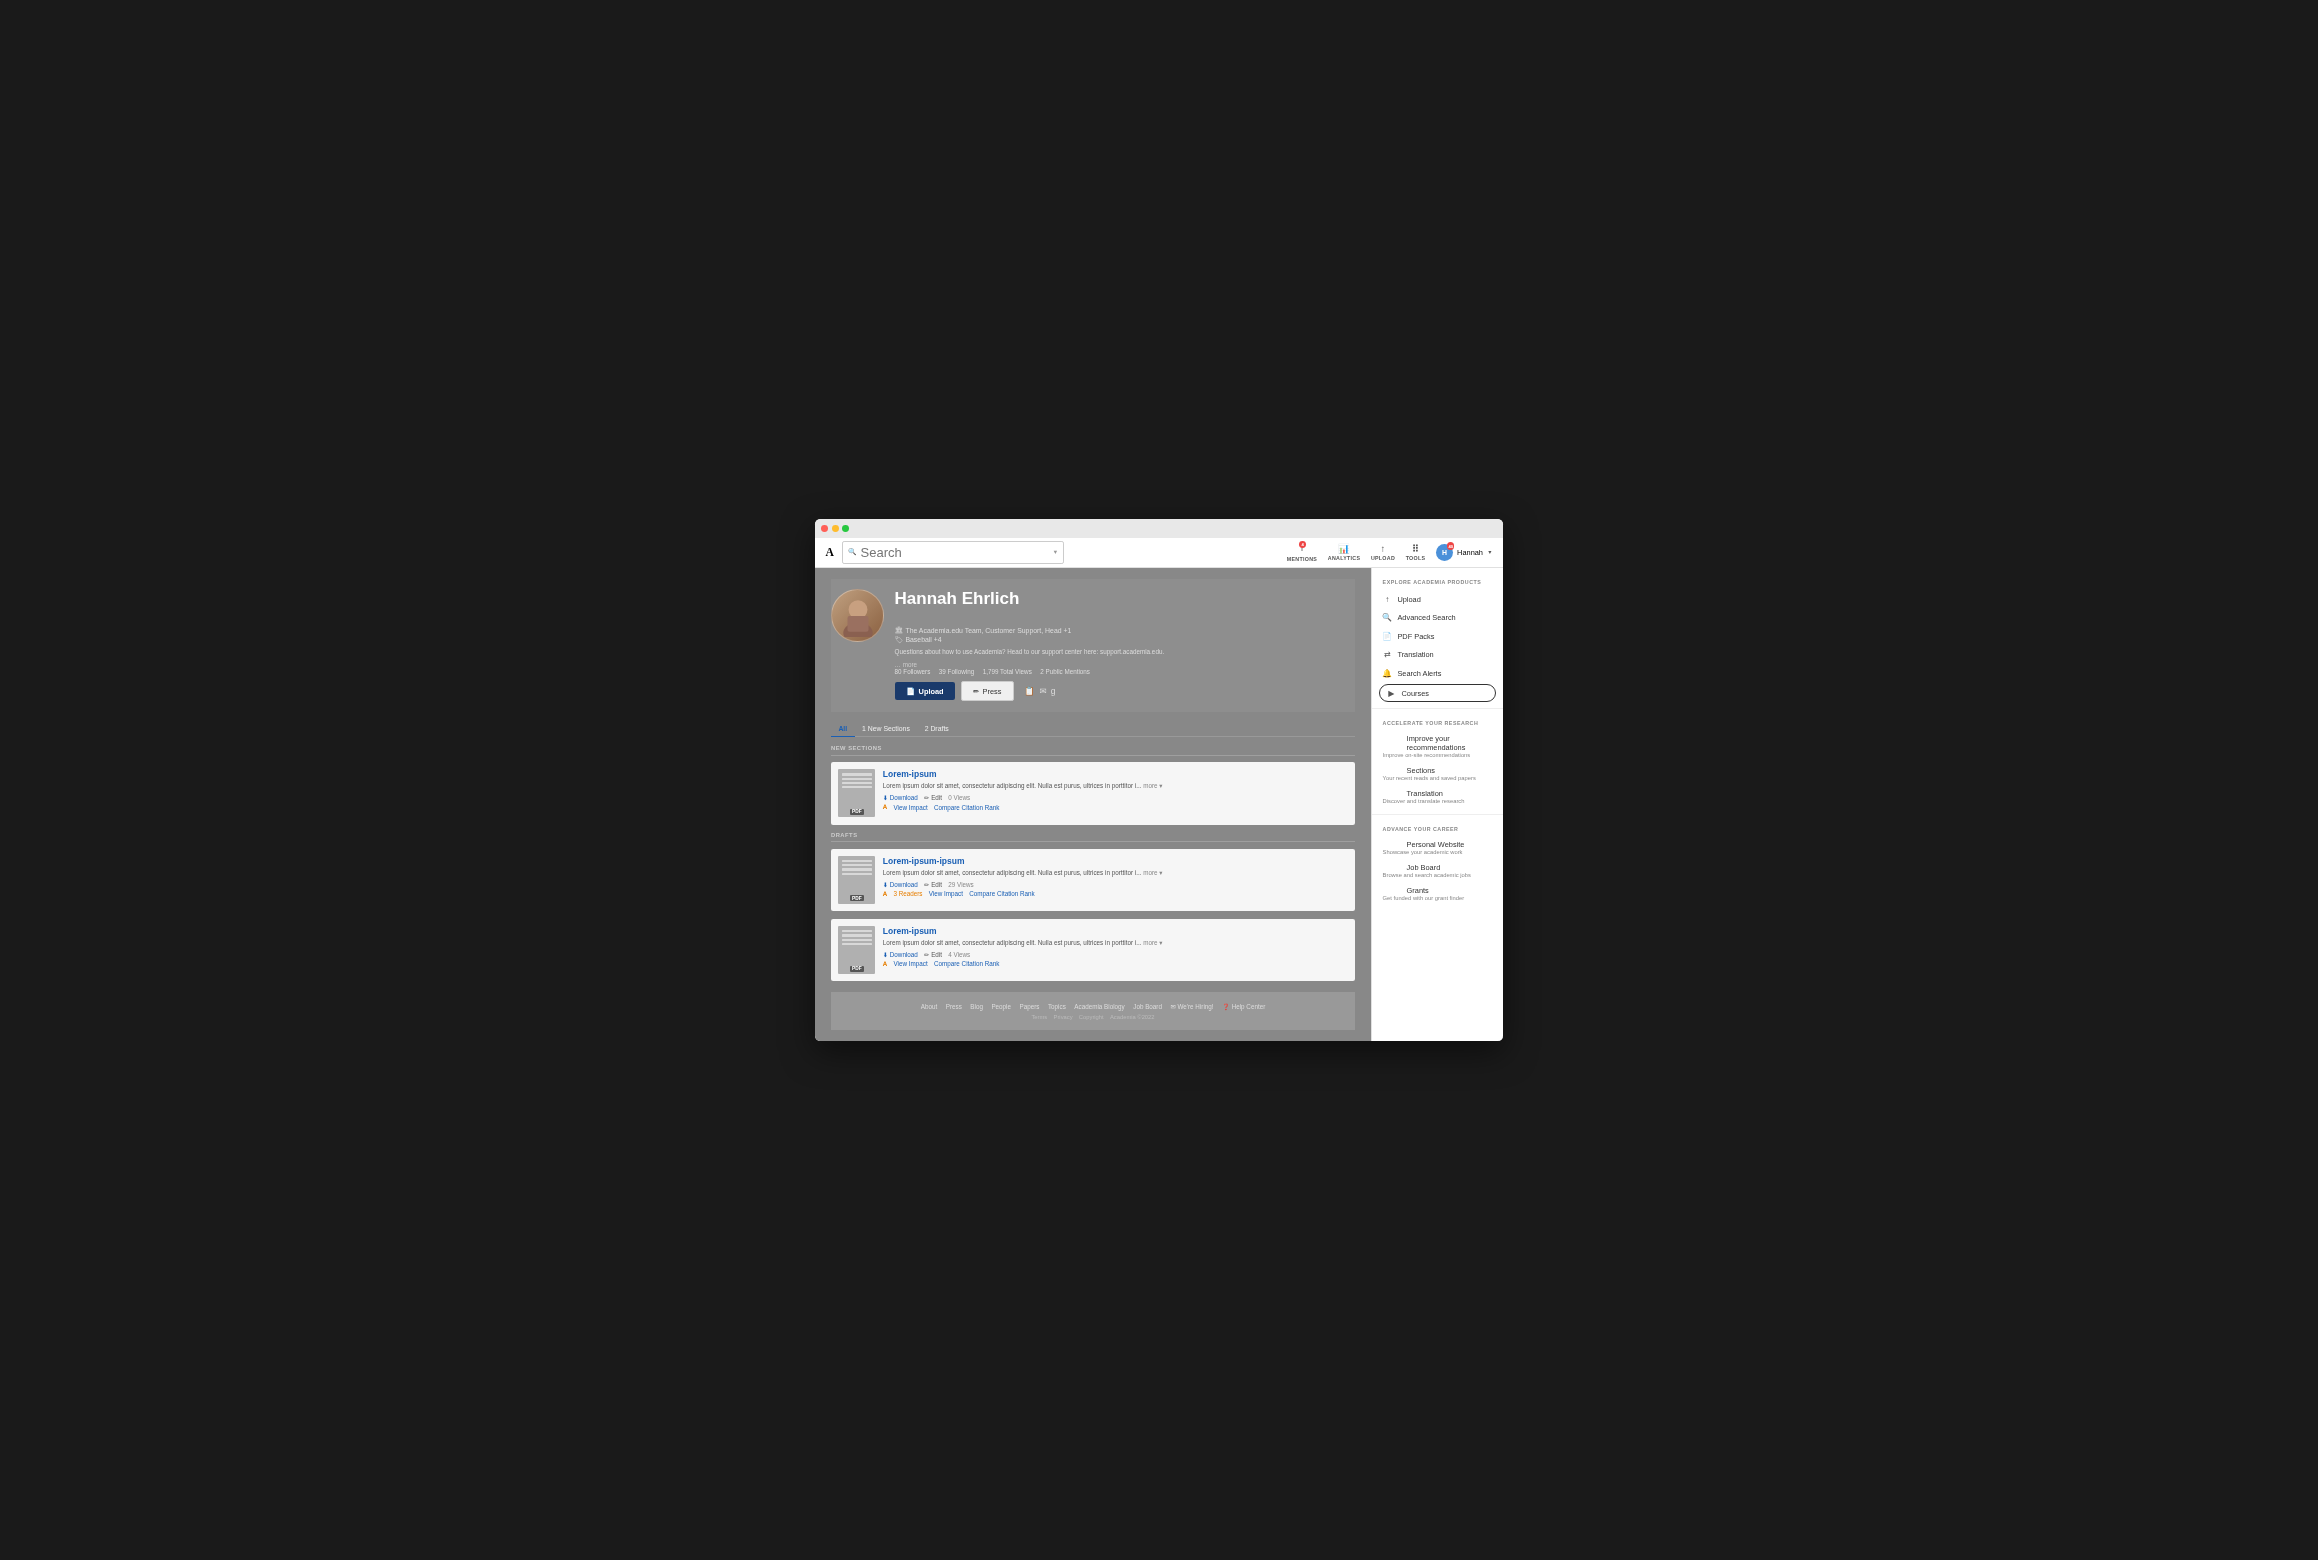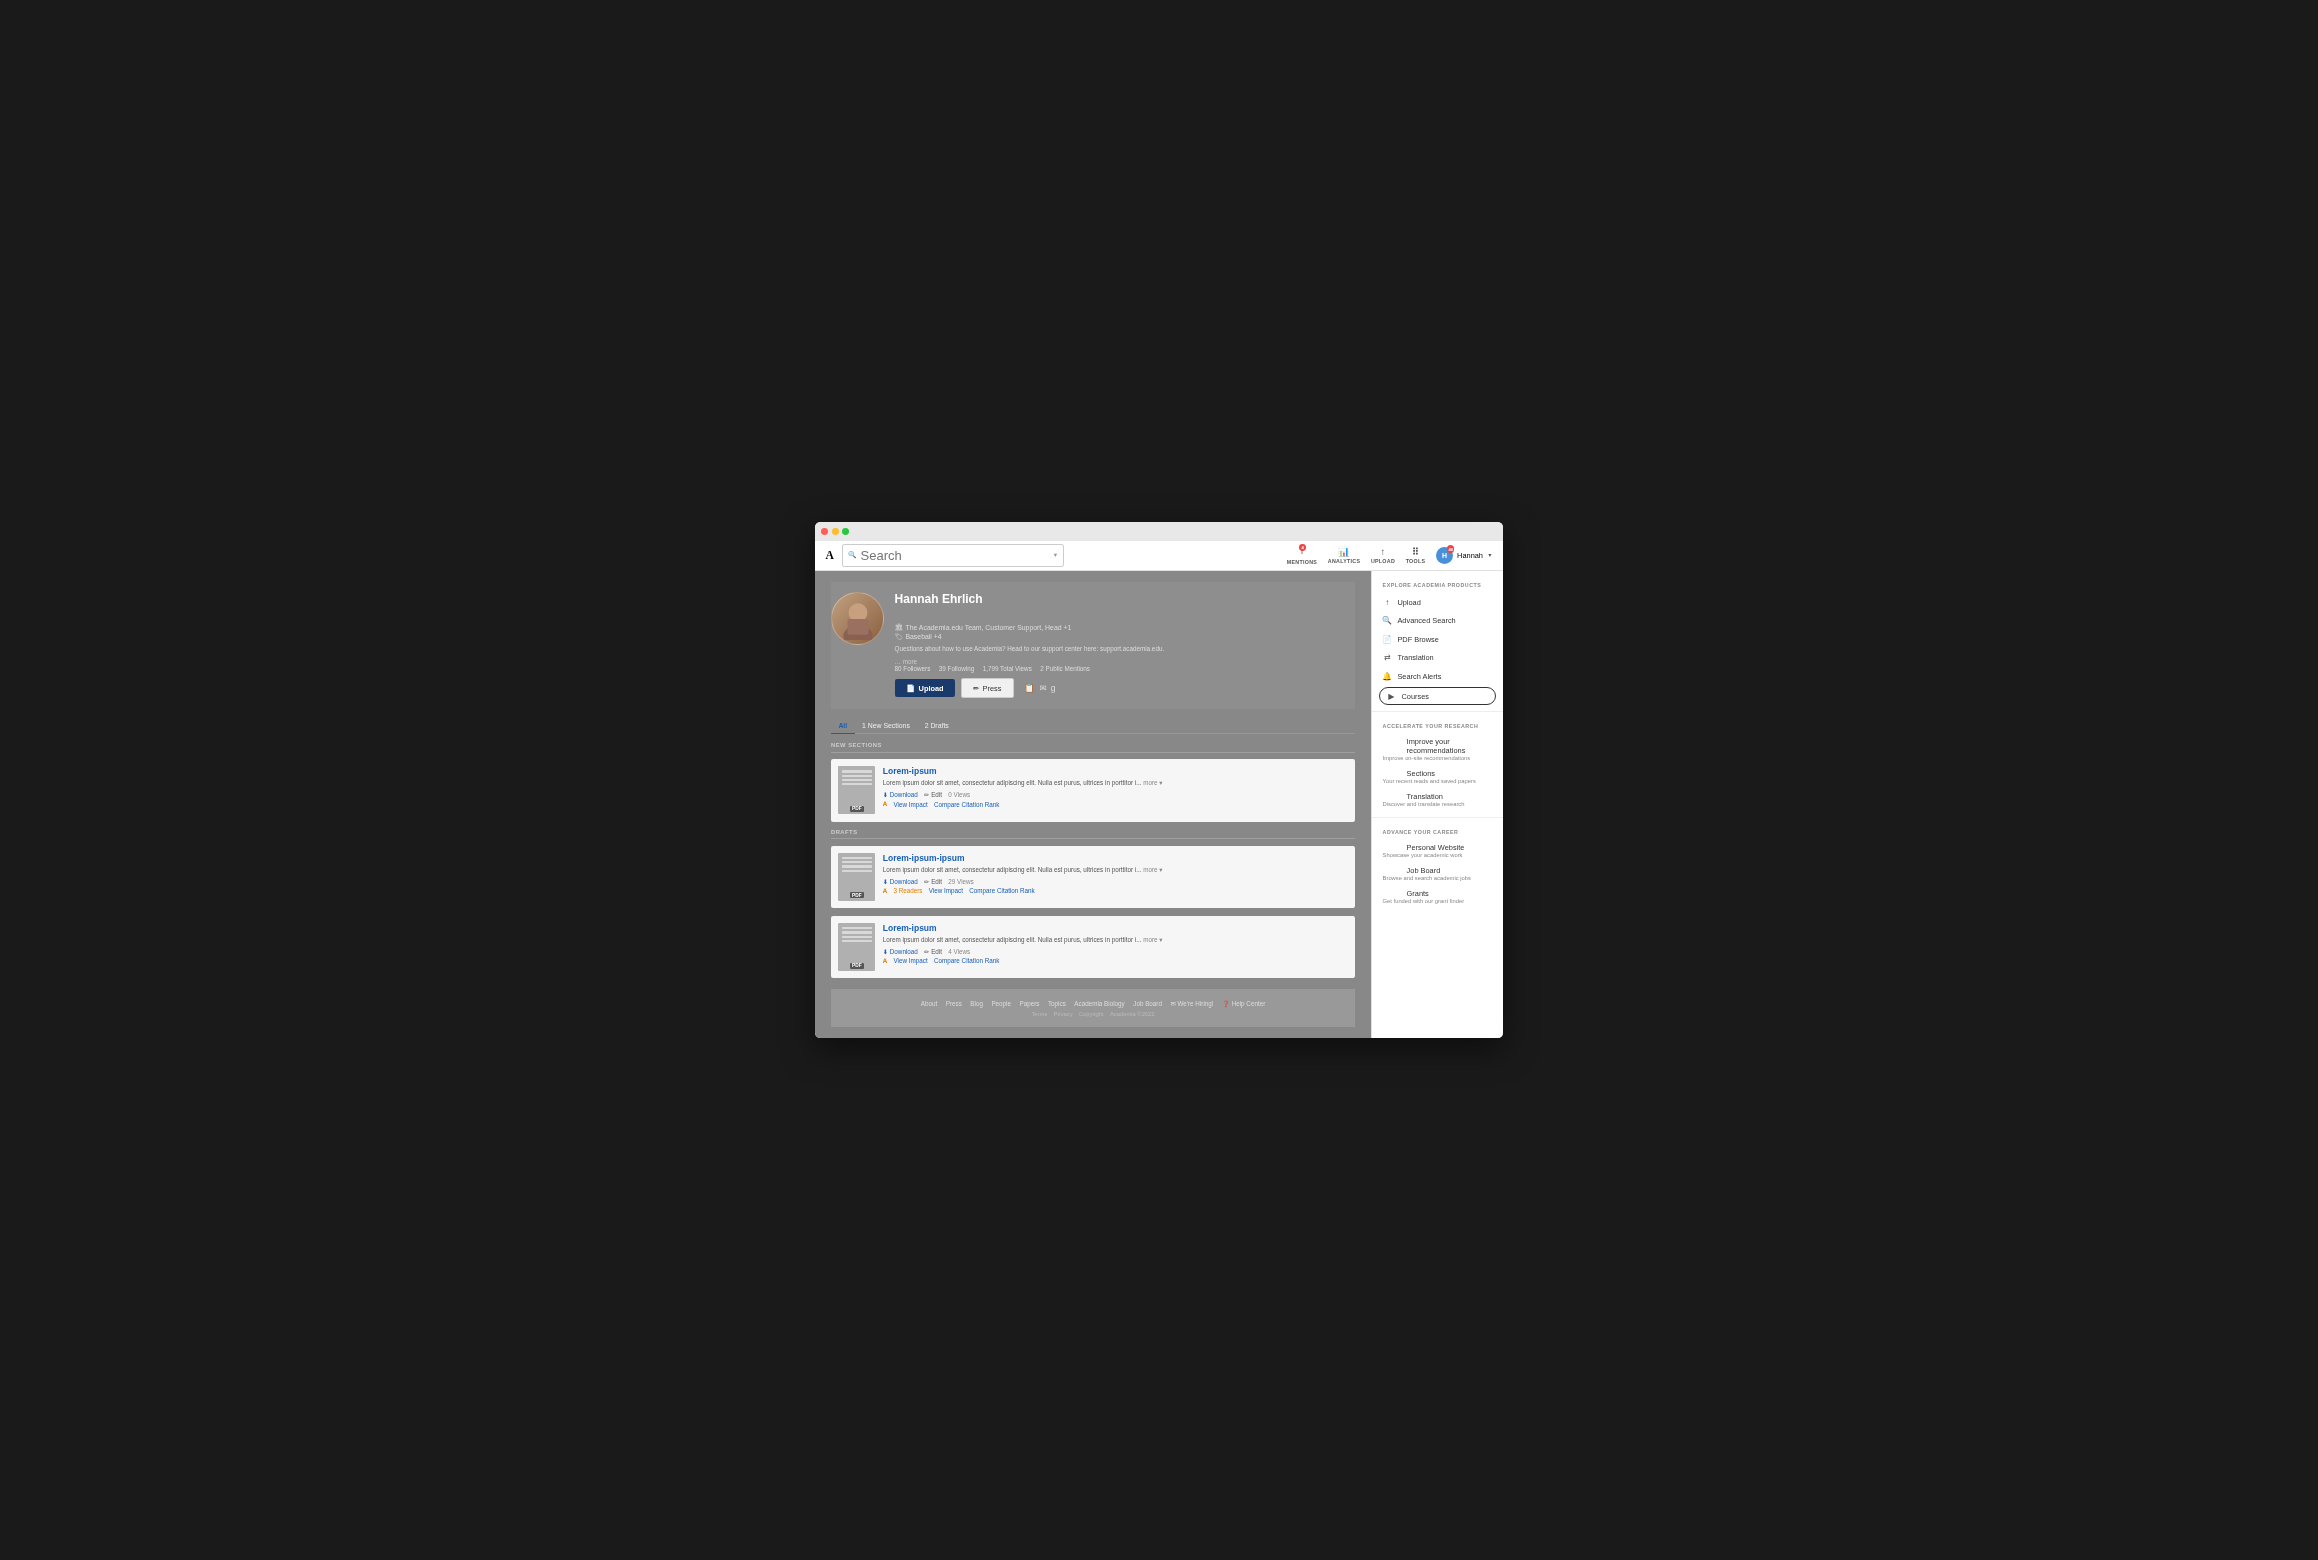--- a/index.html
+++ b/index.html
@@ -79,21 +79,21 @@
     .profile-photo {
       width: 53px; height: 53px; border-radius: 50%;
       background: linear-gradient(135deg, #c0a080, #8a6040);
       overflow: hidden; flex-shrink: 0;
       display: flex; align-items: center; justify-content: center;
       border: 1.6px solid rgba(255,255,255,0.3);
     }
     .profile-photo svg { width: 42px; height: 42px; }
 
     .profile-info { flex: 1; }
-    .profile-name { font-size: 12px; font-weight: 700; color: #fff; margin-bottom: 17px; }
+    .profile-name { font-size: 17px; font-weight: 700; color: #fff; margin-bottom: 17px; }
     .profile-org { font-size: 6.9px; color: #ddd; display: flex; align-items: center; gap: 2.1px; margin-bottom: 1.6px; }
     .profile-tags { font-size: 6.9px; color: #ddd; display: flex; align-items: center; gap: 2.1px; margin-bottom: 3.2px; }
     .profile-bio { font-size: 6.3px; color: #ddd; line-height: 1.5; margin-bottom: 4.2px; }
     .profile-more { font-size: 6.3px; color: #ccc; cursor: pointer; }
     .profile-stats { display: flex; gap: 8.5px; font-size: 6.3px; color: #ddd; margin-bottom: 6.3px; }
     .profile-actions { display: flex; gap: 5.3px; align-items: center; }
     .btn-upload { background: #1a3a6b; color: #fff; border: none; padding: 4.8px 11.6px; border-radius: 2.1px; cursor: pointer; font-size: 7.4px; font-weight: 600; display: flex; align-items: center; gap: 3.2px; }
     .btn-edit { background: #f0f0f0; color: #333; border: 0.5px solid #ccc; padding: 4.8px 11.6px; border-radius: 2.1px; cursor: pointer; font-size: 7.4px; display: flex; align-items: center; gap: 3.2px; }
     .profile-icons { display: flex; gap: 4.2px; margin-left: 5.3px; }
     .profile-icon { color: #ddd; font-size: 8.5px; cursor: pointer; }
@@ -360,21 +360,21 @@
       <div class="sidebar-item">
         <span class="s-icon">↑</span>
         <span>Upload</span>
       </div>
       <div class="sidebar-item">
         <span class="s-icon">🔍</span>
         <span>Advanced Search</span>
       </div>
       <div class="sidebar-item">
         <span class="s-icon">📄</span>
-        <span>PDF Browse</span>
+        <span>PDF Packs</span>
       </div>
       <div class="sidebar-item">
         <span class="s-icon">⇄</span>
         <span>Translation</span>
       </div>
       <div class="sidebar-item">
         <span class="s-icon">🔔</span>
         <span>Search Alerts</span>
       </div>
       <div class="sidebar-item courses-highlight">

